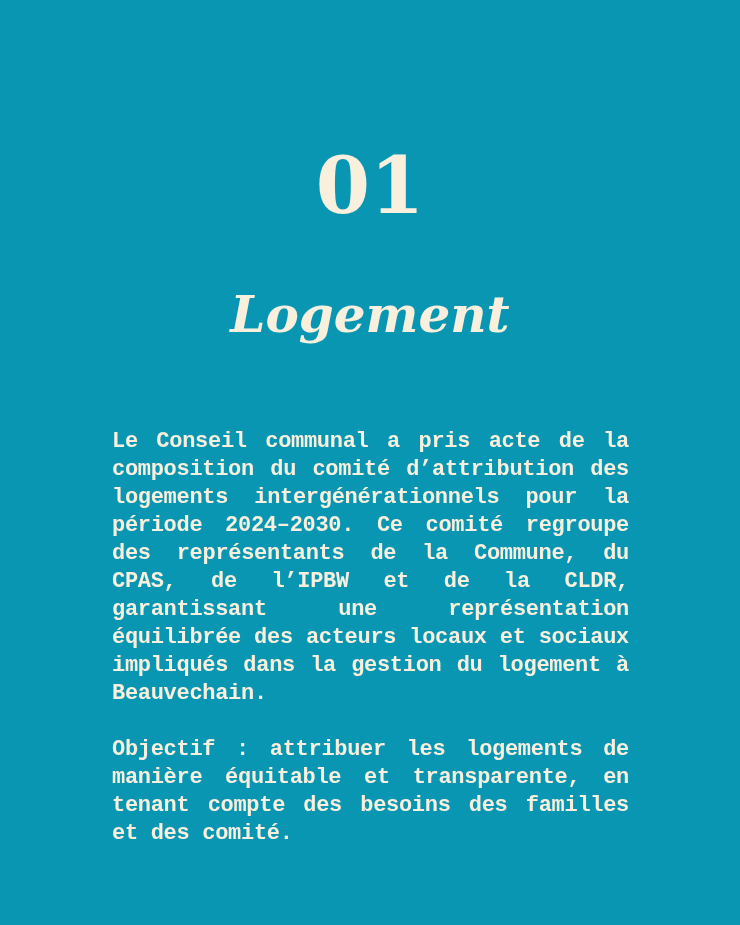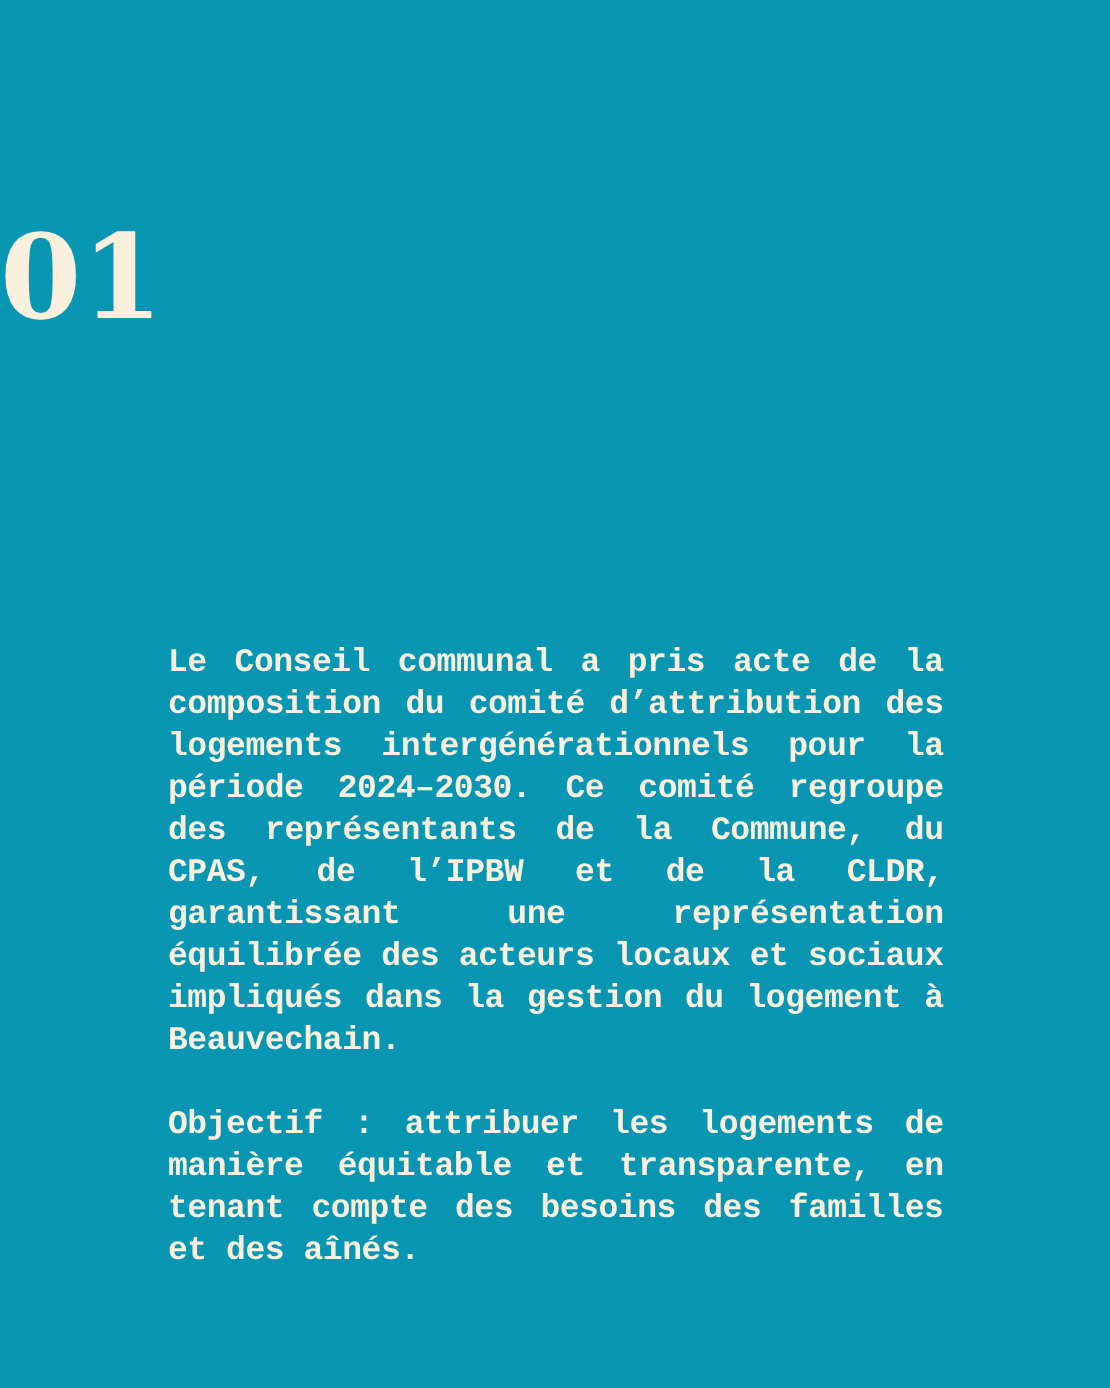--- a/index.html
+++ b/index.html
@@ -11,20 +11,21 @@
     width: 740px;
     height: 925px;
     overflow: hidden;
     background: #0896b2;
   }
   .section-number {
     position: absolute;
     top: 147px;
     left: 0;
     width: 100%;
+    text-align: center;
     font-family: "DejaVu Serif", serif;
     font-weight: 700;
     font-size: 78px;
     line-height: 1;
     color: #f8efdd;
   }
   .section-title {
     position: absolute;
     top: 290px;
     left: 0;
@@ -52,17 +53,18 @@
   }
   .body-text p {
     margin: 0 0 28px 0;
   }
 </style>
 </head>
 <body>
 
 <div class="slide">
   <div class="section-number">01</div>
+  <div class="section-title">Logement</div>
   <div class="body-text">
     <p>Le Conseil communal a pris acte de la composition du comité d’attribution des logements intergénérationnels pour la période 2024–2030. Ce comité regroupe des représentants de la Commune, du CPAS, de l’IPBW et de la CLDR, garantissant une représentation équilibrée des acteurs locaux et sociaux impliqués dans la gestion du logement à Beauvechain.</p>
-    <p>Objectif : attribuer les logements de manière équitable et transparente, en tenant compte des besoins des familles et des aînés.</p>
+    <p>Objectif : attribuer les logements de manière équitable et transparente, en tenant compte des besoins des familles et des comité.</p>
   </div>
 </div>
 
 </body></html>

